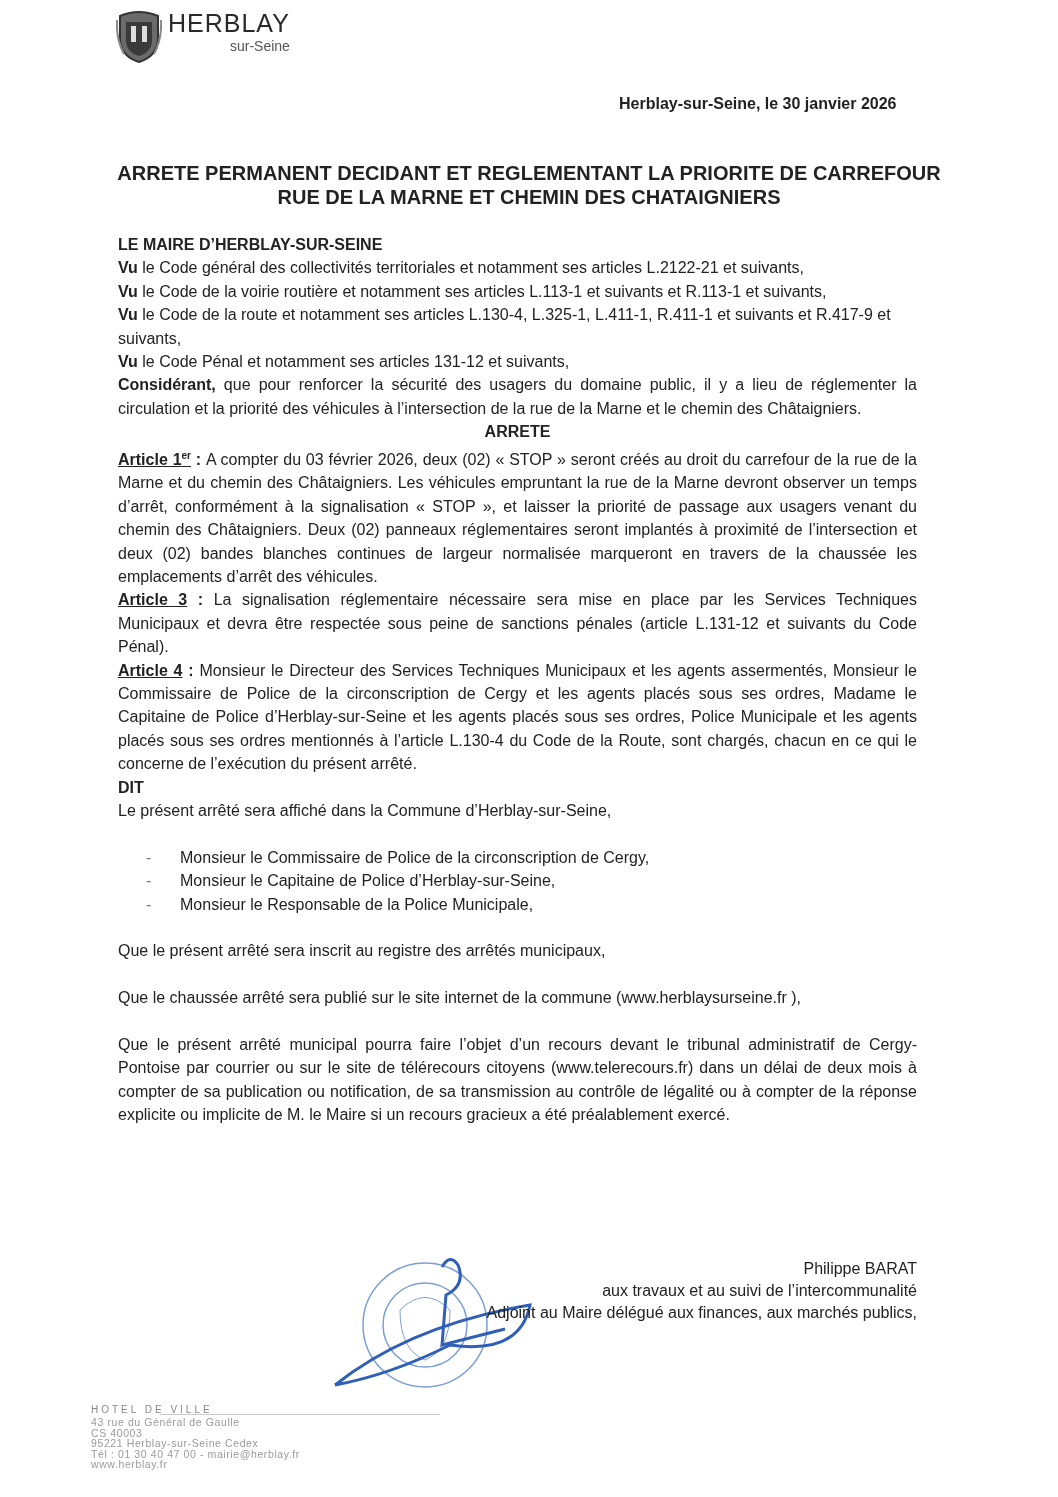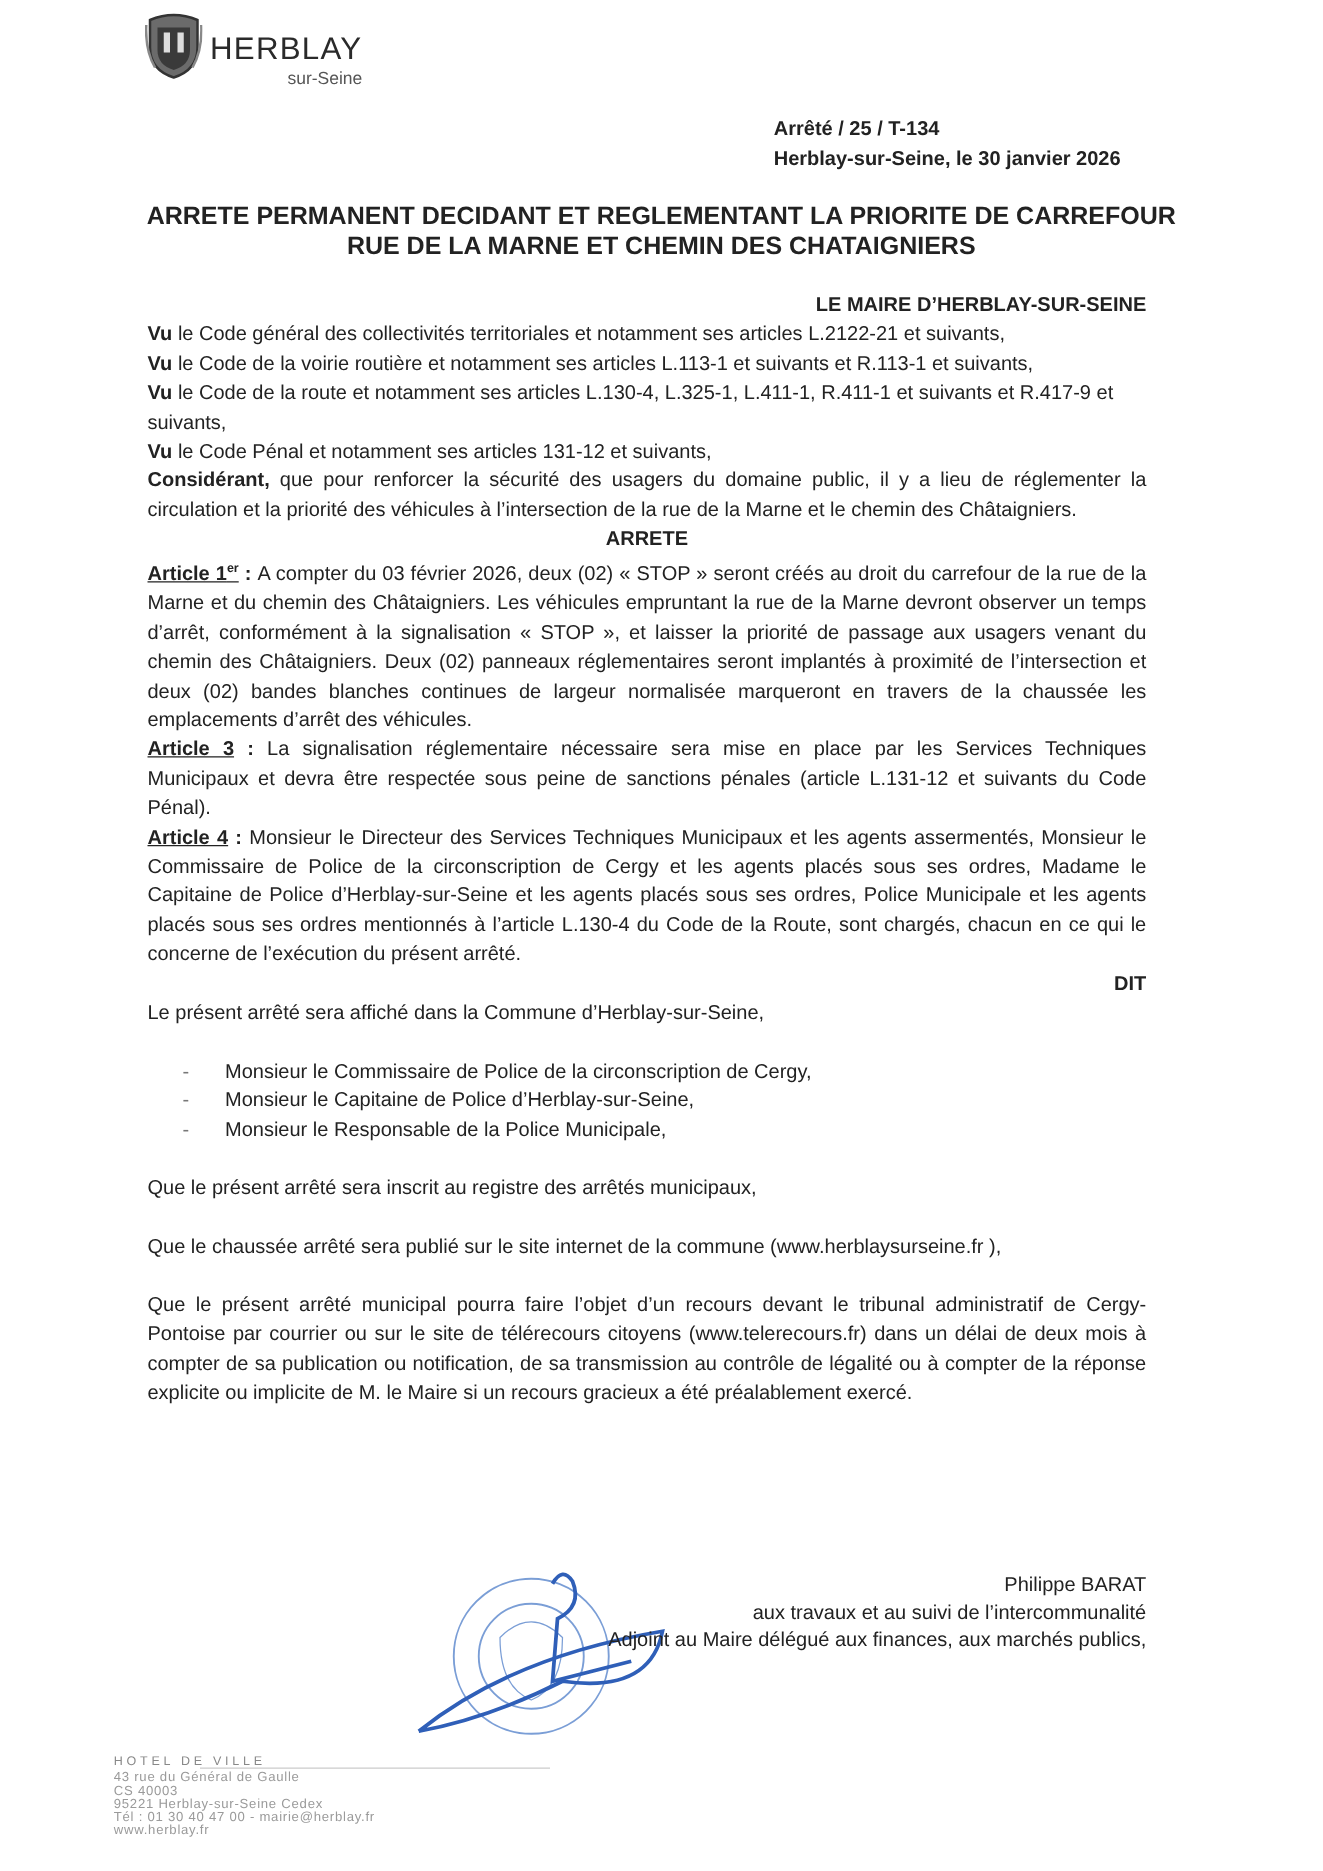--- a/index.html
+++ b/index.html
@@ -3,34 +3,34 @@
 <meta charset="utf-8">
 <style>
   html, body { margin: 0; padding: 0; background: #ffffff; }
   body { width: 1058px; height: 1497px; position: relative; overflow: hidden;
          font-family: "Liberation Sans", sans-serif; color: #1a1a1a; }
   .page { position: absolute; left: 0; top: 0; width: 1058px; height: 1497px; background: #fff; }
 
   
   .logo { position: absolute; left: 116px; top: 10px; display: flex; align-items: flex-start; }
   .crest { width: 46px; height: 54px; }
-  .brand { margin-left: 6px; margin-top: 16px; }
+  .brand { margin-left: 6px; }
   .brand-name { font-size: 25px; letter-spacing: 1px; color: #2a2a2a; line-height: 26px; }
   .brand-sub { font-size: 14px; color: #555; text-align: right; margin-top: 2px; }
 
   .ref { position: absolute; left: 619px; top: 92px; font-size: 16px; font-weight: bold; color: #222; line-height: 24px; }
 
   .title { position: absolute; left: 110px; width: 838px; top: 161px; text-align: center;
            font-weight: bold; font-size: 20px; line-height: 24px; color: #222; }
 
   .body { position: absolute; left: 118px; width: 799px; top: 233px;
           font-size: 16px; line-height: 23.4px; color: #222; }
   .body p { margin: 0; }
   .justify { text-align: justify; }
-  .b { font-weight: bold; text-align: right; }
+  .b { font-weight: bold; }
   .u { text-decoration: underline; }
   .center-head { text-align: center; font-weight: bold; margin: 27px 0 27px 0; }
 
   .spacer { height: 23.4px; }
   ul.dash { list-style: none; margin: 0; padding: 0; }
   ul.dash li { position: relative; padding-left: 62px; }
   ul.dash li .bullet { position: absolute; left: 28px; color: #777; }
 
   .sig { position: absolute; right: 141px; top: 1258px; text-align: right; font-size: 16px; line-height: 22px; color: #222; }
 
@@ -53,21 +53,20 @@
       <rect x="26" y="16" width="5" height="16" fill="#ddd"></rect>
       <path d="M1 10 Q0 30 8 44 M45 10 Q46 30 38 44" stroke="#888" stroke-width="2" fill="none"></path>
     </svg>
     <div class="brand">
       <div class="brand-name">HERBLAY</div>
       <div class="brand-sub">sur-Seine</div>
     </div>
   </div>
 
   <div class="ref">
-    <div>Arrêté / 25 / T-134</div>
     <div>Herblay-sur-Seine, le 30 janvier 2026</div>
   </div>
 
   <div class="title">
     <div>ARRETE PERMANENT DECIDANT ET REGLEMENTANT LA PRIORITE DE CARREFOUR</div>
     <div>RUE DE LA MARNE ET CHEMIN DES CHATAIGNIERS</div>
   </div>
 
   <div class="body">
     <p class="b">LE MAIRE D’HERBLAY-SUR-SEINE</p>

